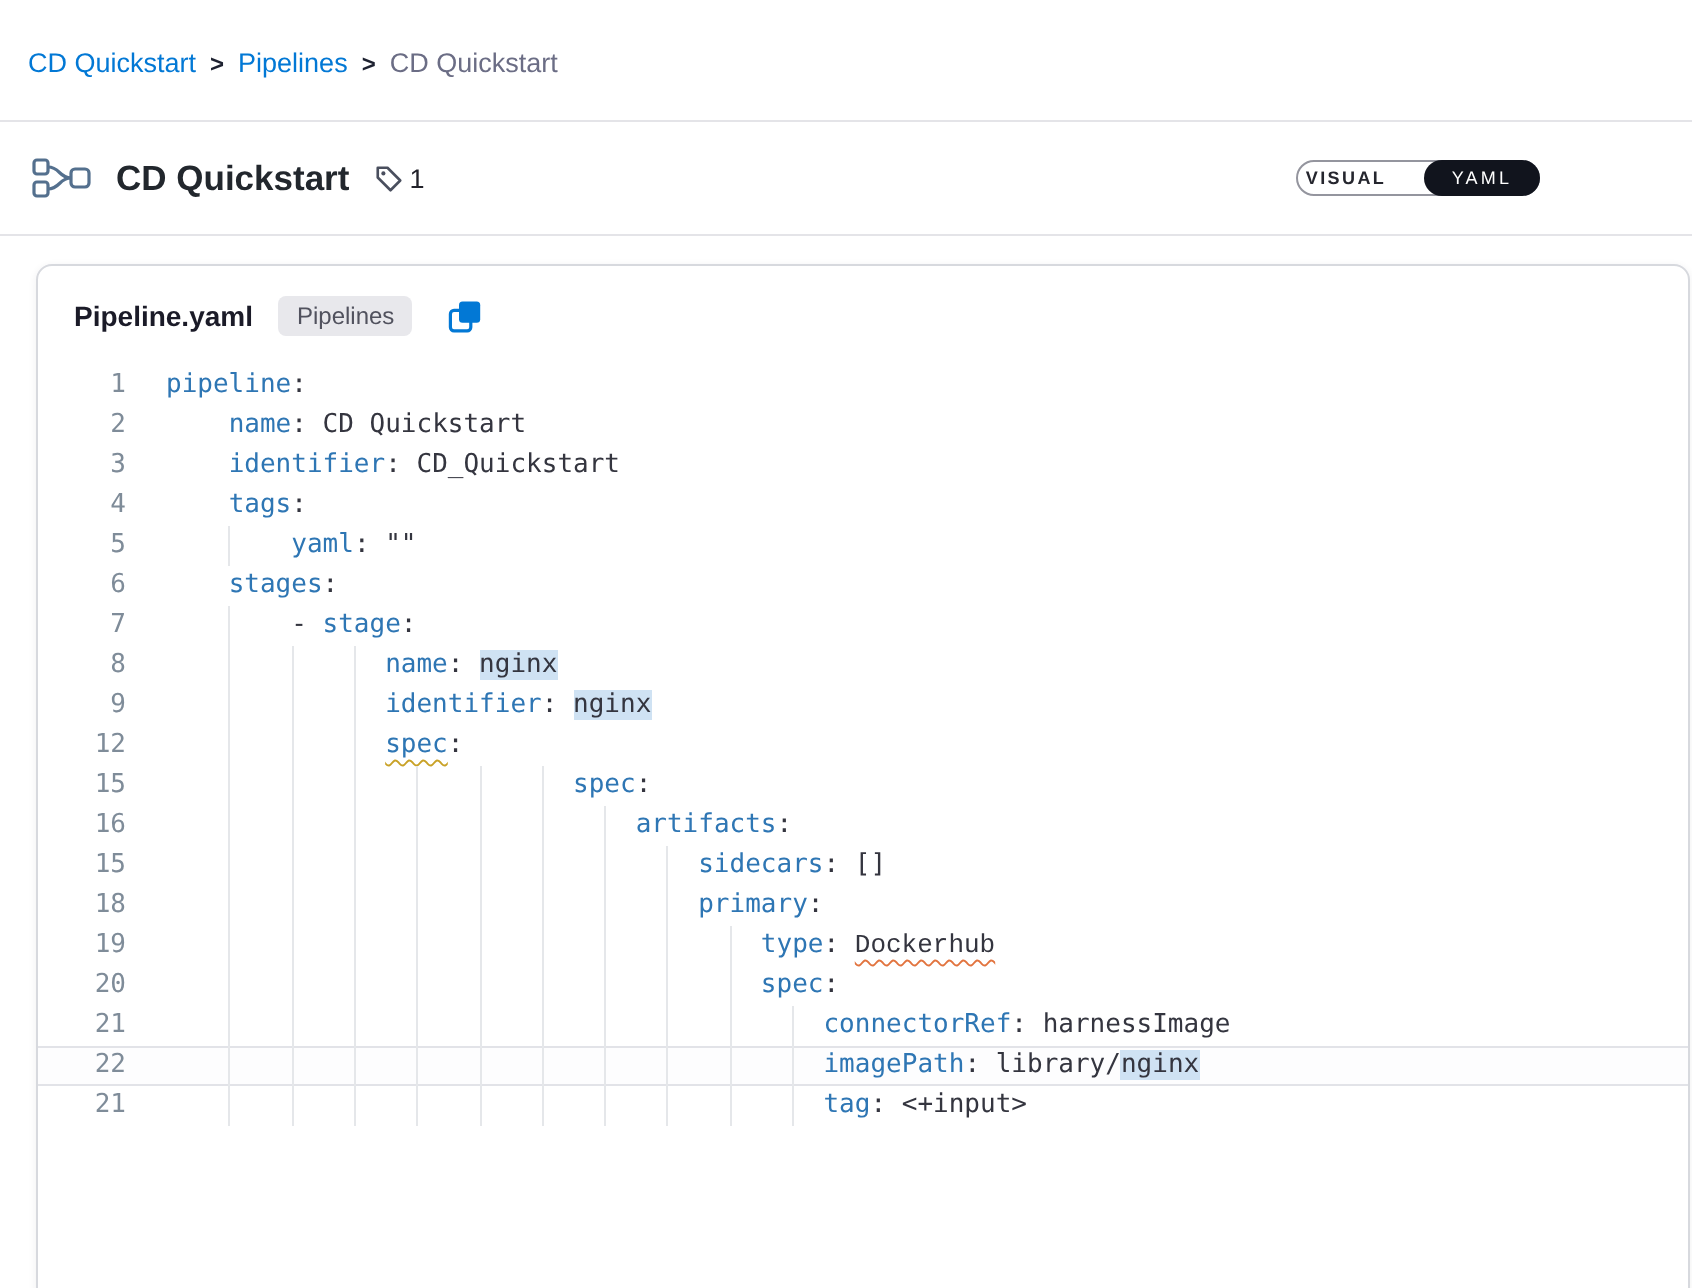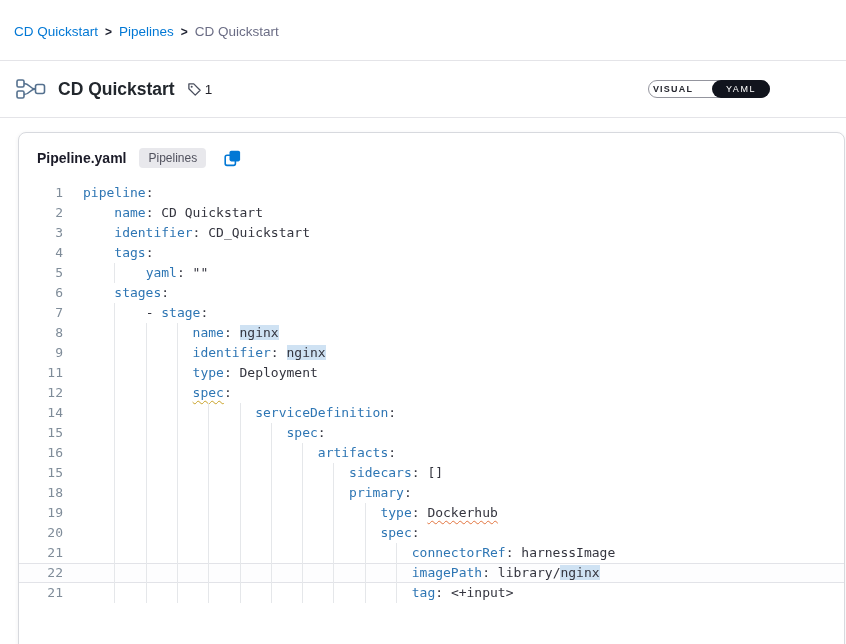--- a/index.html
+++ b/index.html
@@ -65,21 +65,21 @@
   .row{display:flex;height:20px;line-height:20px;}
   .row.cur{box-shadow:inset 0 1px 0 var(--current-line-border), inset 0 -1px 0 var(--current-line-border);background:#fdfdfe;}
   .ln{width:44px;flex:none;text-align:right;color:var(--line-number);user-select:none;cursor:pointer;}
   .code{flex:1;padding-left:20px;cursor:text;}
   .lt{display:inline-block;position:relative;white-space:pre;color:var(--code-text);}
   .guide{position:absolute;top:0;bottom:0;width:0;border-left:1px solid var(--indent-guide);}
   .t-k{color:var(--yaml-key);}
   .t-p{color:var(--code-text);}
   .t-h{color:var(--code-text);background:var(--occurrence-highlight);}
   .t-w{color:var(--code-text);text-decoration-line:underline;text-decoration-style:wavy;
-       text-decoration-color:var(--warning-underline);text-decoration-thickness:1px;text-underline-offset:3px;}
+       text-decoration-color:var(--warning-underline);text-decoration-thickness:1px;text-underline-offset:3px;font-family:Liberation Mono, monospace;}
   .t-y{color:var(--yaml-key);text-decoration-line:underline;text-decoration-style:wavy;
        text-decoration-color:var(--schema-warning-underline);text-decoration-thickness:1px;text-underline-offset:3px;}
 </style>
 </head>
 <body>
 
 <div class="topbar">
   <div class="breadcrumb">
     <a class="crumb-link">CD Quickstart</a>
     <span class="crumb-sep">&gt;</span>
@@ -161,30 +161,22 @@
         </div>
         <div class="row">
           <div class="ln">8</div>
           <div class="code"><span class="lt"><i class="guide" style="left: 4ch;"></i><i class="guide" style="left: 8ch;"></i><i class="guide" style="left: 12ch;"></i><span class="t-p">              </span><span class="t-k">name</span><span class="t-p">: </span><span class="t-h">nginx</span></span></div>
         </div>
         <div class="row">
           <div class="ln">9</div>
           <div class="code"><span class="lt"><i class="guide" style="left: 4ch;"></i><i class="guide" style="left: 8ch;"></i><i class="guide" style="left: 12ch;"></i><span class="t-p">              </span><span class="t-k">identifier</span><span class="t-p">: </span><span class="t-h">nginx</span></span></div>
         </div>
         <div class="row">
-          <div class="ln">11</div>
-          <div class="code"><span class="lt"><i class="guide" style="left: 4ch;"></i><i class="guide" style="left: 8ch;"></i><i class="guide" style="left: 12ch;"></i><span class="t-p">              </span><span class="t-k">type</span><span class="t-p">: </span><span class="t-p">Deployment</span></span></div>
-        </div>
-        <div class="row">
           <div class="ln">12</div>
           <div class="code"><span class="lt"><i class="guide" style="left: 4ch;"></i><i class="guide" style="left: 8ch;"></i><i class="guide" style="left: 12ch;"></i><span class="t-p">              </span><span class="t-y">spec</span><span class="t-p">:</span></span></div>
-        </div>
-        <div class="row">
-          <div class="ln">14</div>
-          <div class="code"><span class="lt"><i class="guide" style="left: 4ch;"></i><i class="guide" style="left: 8ch;"></i><i class="guide" style="left: 12ch;"></i><i class="guide" style="left: 16ch;"></i><i class="guide" style="left: 20ch;"></i><span class="t-p">                      </span><span class="t-k">serviceDefinition</span><span class="t-p">:</span></span></div>
         </div>
         <div class="row">
           <div class="ln">15</div>
           <div class="code"><span class="lt"><i class="guide" style="left: 4ch;"></i><i class="guide" style="left: 8ch;"></i><i class="guide" style="left: 12ch;"></i><i class="guide" style="left: 16ch;"></i><i class="guide" style="left: 20ch;"></i><i class="guide" style="left: 24ch;"></i><span class="t-p">                          </span><span class="t-k">spec</span><span class="t-p">:</span></span></div>
         </div>
         <div class="row">
           <div class="ln">16</div>
           <div class="code"><span class="lt"><i class="guide" style="left: 4ch;"></i><i class="guide" style="left: 8ch;"></i><i class="guide" style="left: 12ch;"></i><i class="guide" style="left: 16ch;"></i><i class="guide" style="left: 20ch;"></i><i class="guide" style="left: 24ch;"></i><i class="guide" style="left: 28ch;"></i><span class="t-p">                              </span><span class="t-k">artifacts</span><span class="t-p">:</span></span></div>
         </div>
         <div class="row">

